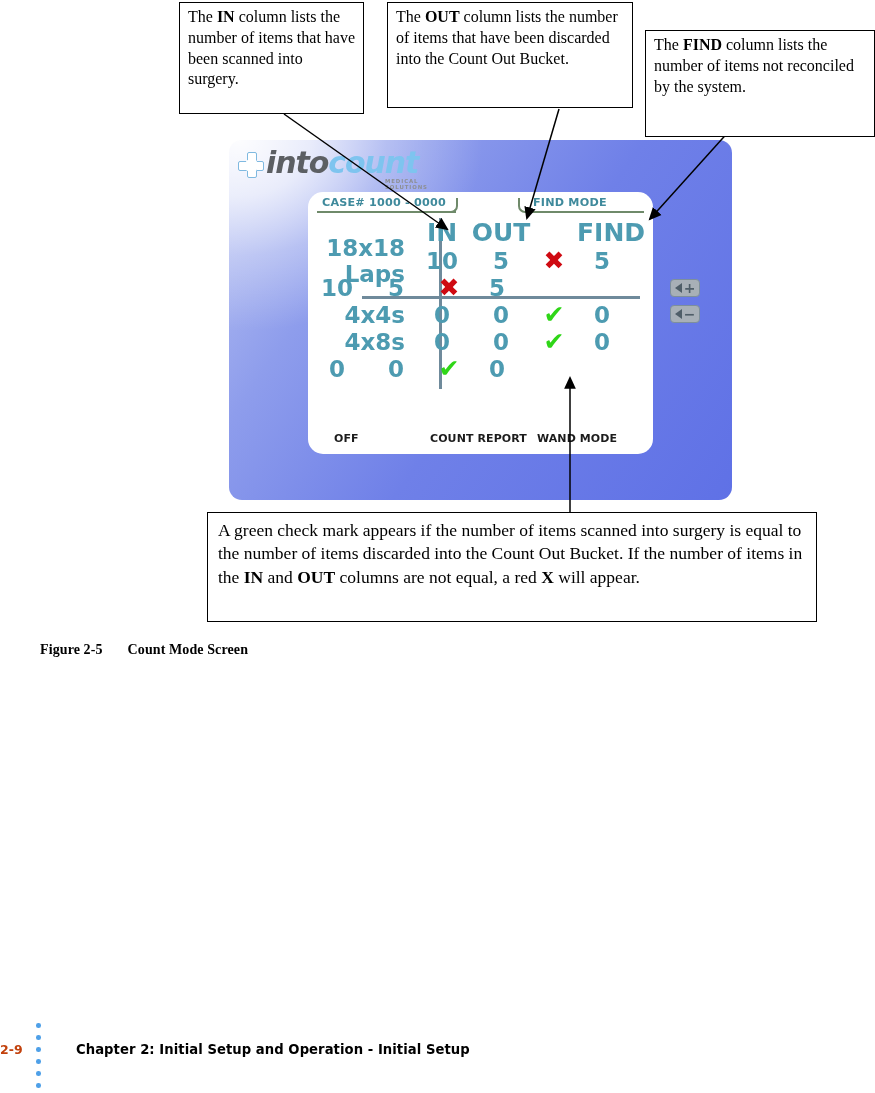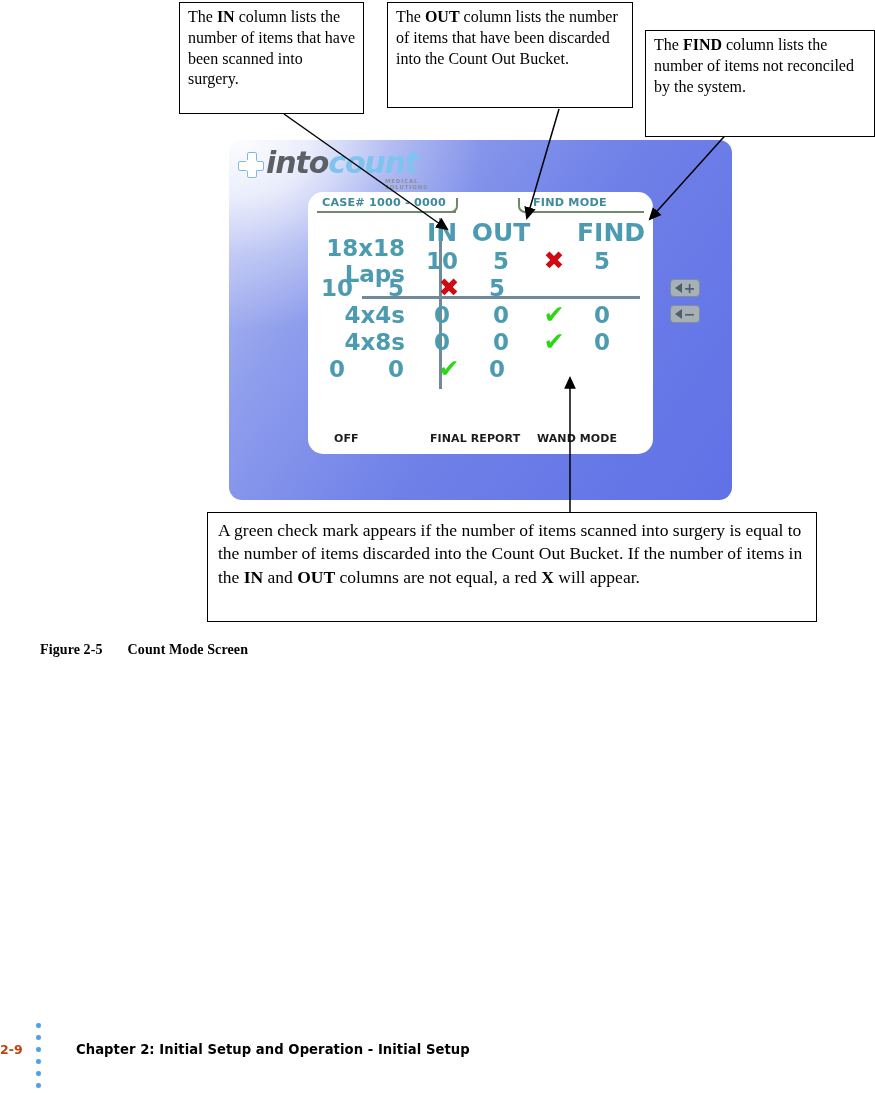--- a/index.html
+++ b/index.html
@@ -398,21 +398,21 @@
           <div class="ct-row ct-body">
             <span class="c-in">0</span>
             <span class="c-out">0</span>
             <span class="c-flag" style="color: rgb(47, 214, 23); font-size: 25px;">✔</span>
             <span class="c-find">0</span>
           </div>
         </div>
     </div>
 
     <div class="sk-label" id="sk1-label">OFF</div>
-    <div class="sk-label" id="sk2-label">FINAL REPORT</div>
+    <div class="sk-label" id="sk2-label">COUNT REPORT</div>
     <div class="sk-label" id="sk3-label">WAND MODE</div>
   </div>
 
   <div class="sk-hook" id="sk-hook1"></div>
   <div class="sk-hook" id="sk-hook2"></div>
   <div class="sk-hook" id="sk-hook3"></div>
 
   <div class="sk-btn" id="sk-btn1"></div>
   <div class="sk-btn" id="sk-btn2"></div>
   <div class="sk-btn" id="sk-btn3"></div>

